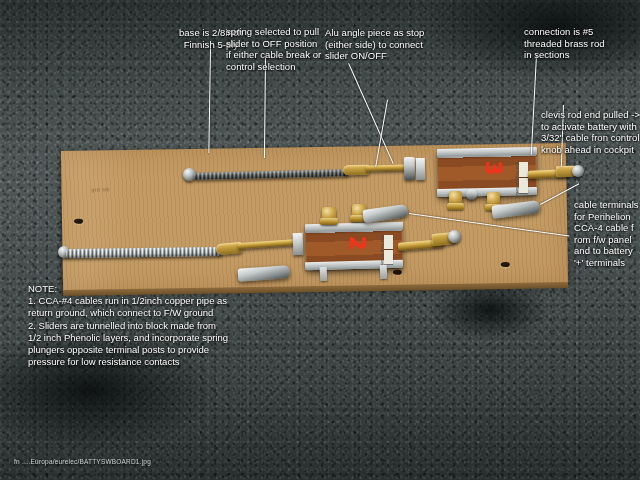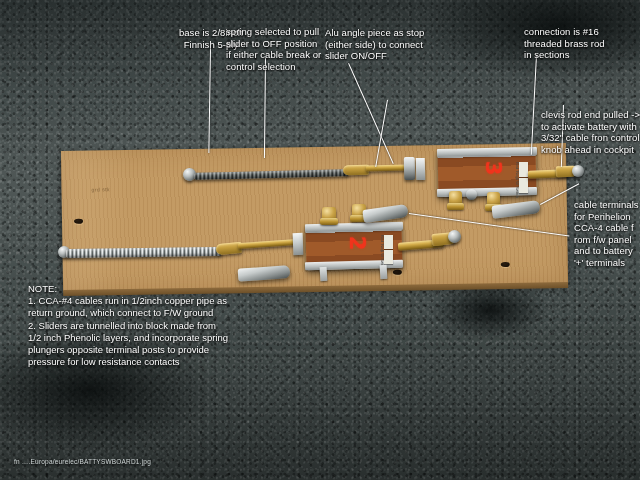--- a/index.html
+++ b/index.html
@@ -340,21 +340,21 @@
 
   <div class="anno center" style="left:128px; top:27px;  width:166px;">base is 2/8inch
 Finnish 5-ply</div>
   <div class="anno left" style="left:226px; top:26px;  width:122px;">spring selected to pull
 slider to OFF position
 if either cable break or
 control selection</div>
   <div class="anno left" style="left:325px; top:27px;  width:104px;">Alu angle piece as stop
 (either side) to connect
 slider ON/OFF</div>
-  <div class="anno left" style="left:524px; top:26px;  width:112px;">connection is #16
+  <div class="anno left" style="left:524px; top:26px;  width:112px;">connection is #5
 threaded brass rod
  in sections</div>
   <div class="anno left" style="left:541px; top:93px;  width:100px;margin-top:16px;">clevis rod end pulled -&gt;
 to activate battery with
 3/32" cable fron control
 knob ahead in cockpit</div>
   <div class="anno left" style="left:574px; top:199px; width:70px;">cable terminals
 for Perihelion
 CCA-4 cable f
 rom f/w panel

